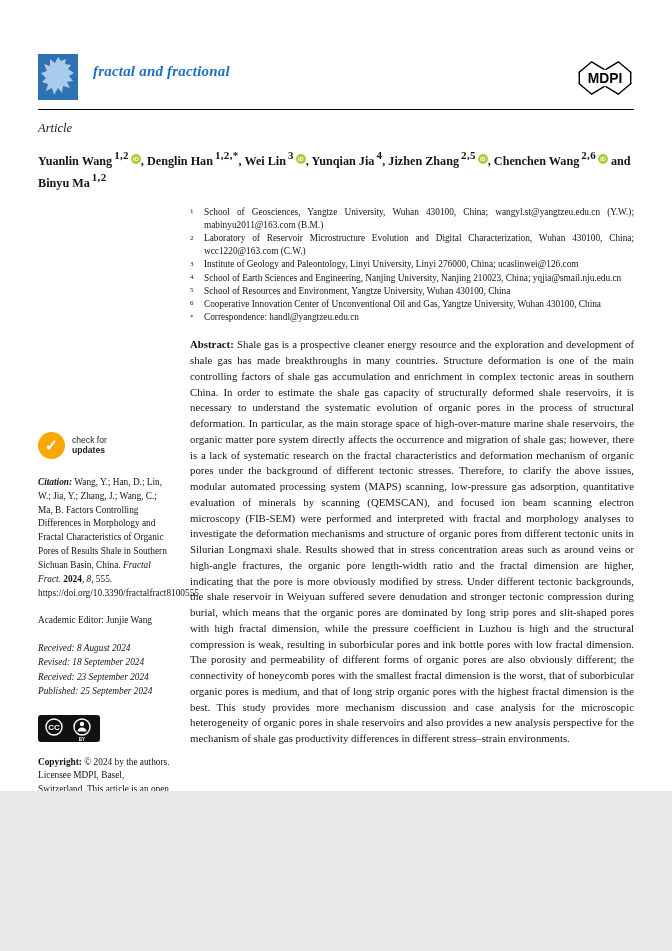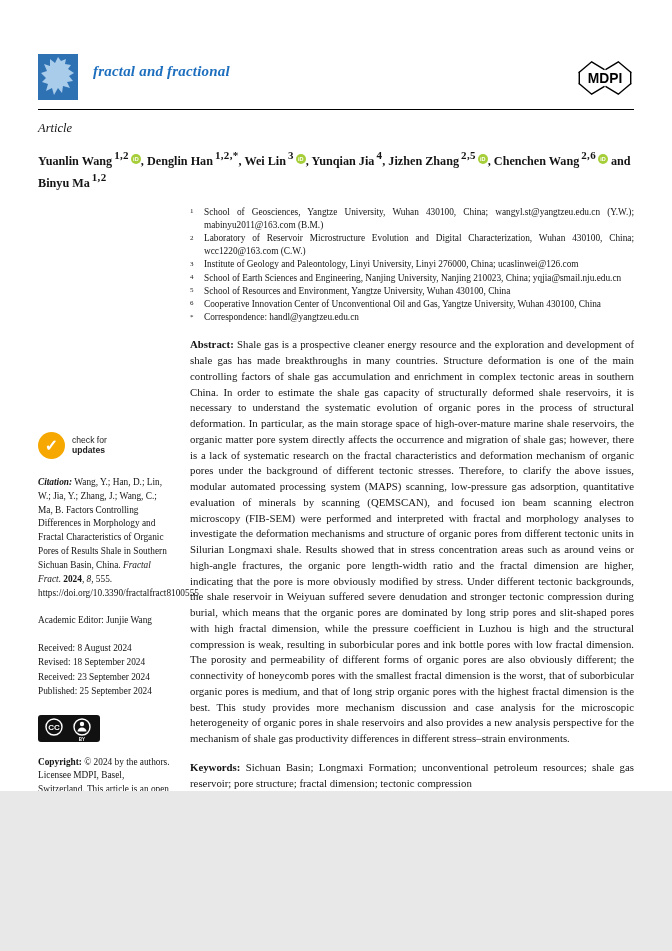--- a/index.html
+++ b/index.html
@@ -50,21 +50,21 @@
     margin-left:7px; font-family:"Liberation Sans", sans-serif;
     font-size:8.6px; line-height:1.2; color:#222;
   }
   .check-text .b2 { font-weight:bold; }
   .citation { margin-top:17px; text-align:left; }
   .citation .lbl { font-weight:bold;font-style:italic; }
   .citation .jrnl { font-style:italic; }
   .citation .yr { font-weight:bold; }
   .citation .vol { font-style:italic; }
   .editor { margin-top:13px; }
-  .dates { margin-top:13px; line-height:1.55; }
+  .dates { margin-top:13px; line-height:1.55;font-style:italic; }
   .cc-badge { margin-top:16px; }
   .copyright { margin-top:9px; text-align:left; line-height:1.47; }
   .copyright .lbl { font-weight:bold; }
 
   
   .affiliations { font-size:9.3px; line-height:1.42; }
   .aff-row { display:flex; text-align:justify; }
   .aff-num { width:14px; flex-shrink:0; font-size:7px; padding-top:1.5px; }
   .aff-text { flex:1; }
   .abstract { margin-top:13px; font-size:10.8px; line-height:1.46; text-align:justify; }
@@ -199,24 +199,20 @@
               <span class="aff-num">*</span>
               <span class="aff-text">Correspondence: handl@yangtzeu.edu.cn</span>
             </div>
         </div>
 
         <p class="abstract">
           <span class="lbl">Abstract:</span>
           <span>Shale gas is a prospective cleaner energy resource and the exploration and development of shale gas has made breakthroughs in many countries. Structure deformation is one of the main controlling factors of shale gas accumulation and enrichment in complex tectonic areas in southern China. In order to estimate the shale gas capacity of structurally deformed shale reservoirs, it is necessary to understand the systematic evolution of organic pores in the process of structural deformation. In particular, as the main storage space of high-over-mature marine shale reservoirs, the organic matter pore system directly affects the occurrence and migration of shale gas; however, there is a lack of systematic research on the fractal characteristics and deformation mechanism of organic pores under the background of different tectonic stresses. Therefore, to clarify the above issues, modular automated processing system (MAPS) scanning, low-pressure gas adsorption, quantitative evaluation of minerals by scanning (QEMSCAN), and focused ion beam scanning electron microscopy (FIB-SEM) were performed and interpreted with fractal and morphology analyses to investigate the deformation mechanisms and structure of organic pores from different tectonic units in Silurian Longmaxi shale. Results showed that in stress concentration areas such as around veins or high-angle fractures, the organic pore length-width ratio and the fractal dimension are higher, indicating that the pore is more obviously modified by stress. Under different tectonic backgrounds, the shale reservoir in Weiyuan suffered severe denudation and stronger tectonic compression during burial, which means that the organic pores are dominated by long strip pores and slit-shaped pores with high fractal dimension, while the pressure coefficient in Luzhou is high and the structural compression is weak, resulting in suborbicular pores and ink bottle pores with low fractal dimension. The porosity and permeability of different forms of organic pores are also obviously different; the connectivity of honeycomb pores with the smallest fractal dimension is the worst, that of suborbicular organic pores is medium, and that of long strip organic pores with the highest fractal dimension is the best. This study provides more mechanism discussion and case analysis for the microscopic heterogeneity of organic pores in shale reservoirs and also provides a new analysis perspective for the mechanism of shale gas productivity differences in different stress–strain environments.</span>
         </p>
 
-        <p class="keywords">
-          <span class="lbl">Keywords:</span>
-          <span>Sichuan Basin; Longmaxi Formation; unconventional petroleum resources; shale gas reservoir; pore structure; fractal dimension; tectonic compression</span>
-        </p>
       </main>
     </div>
   </div>
 
   <div class="footer">
     <div class="footer-left">
       <span class="jrnl">Fractal Fract.</span>
       <span class="yr">2024</span><span>, </span><span class="vol">8</span><span>, 555. https://doi.org/10.3390/fractalfract8100555</span>
     </div>
     <div class="footer-right">https://www.mdpi.com/journal/fractalfract</div>

